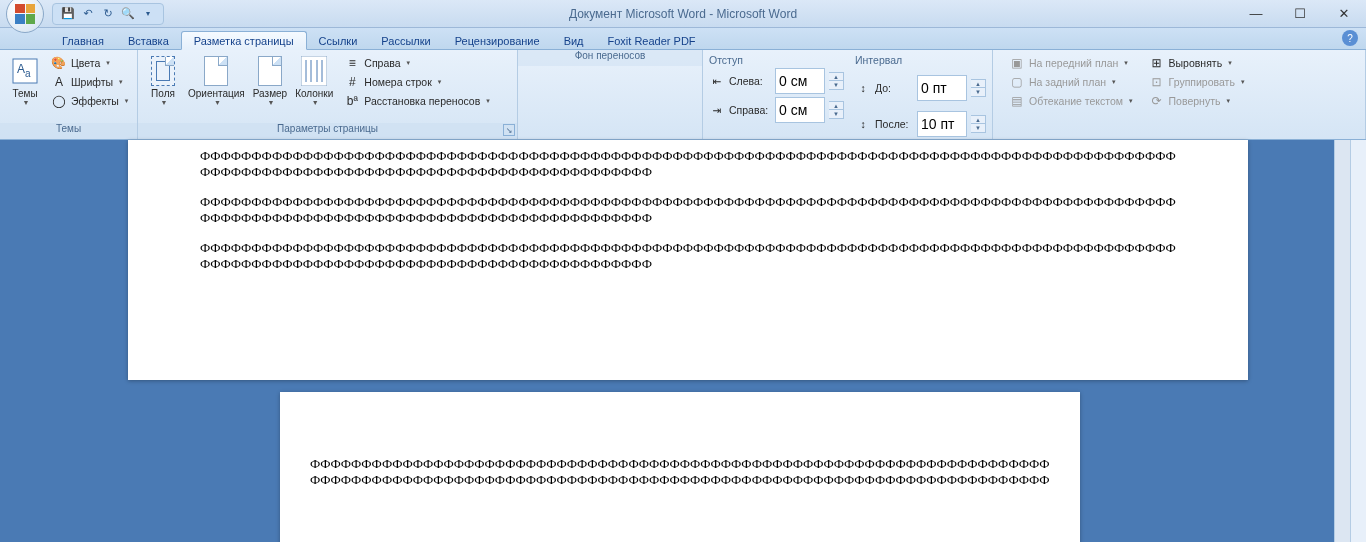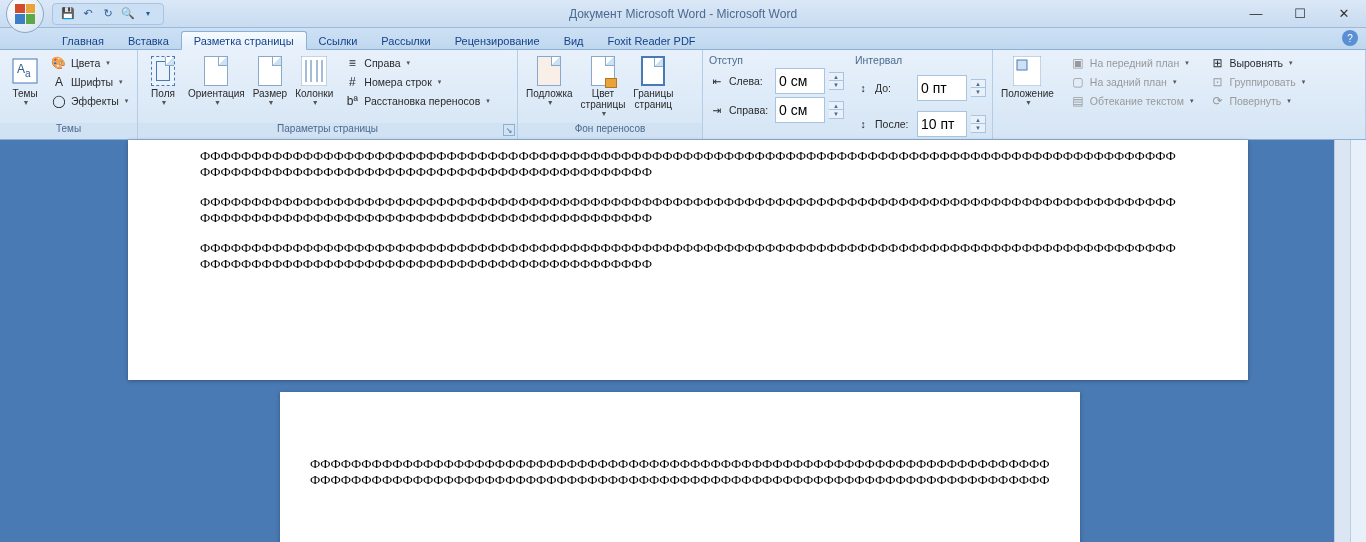--- a/index.html
+++ b/index.html
@@ -192,46 +192,20 @@
             <span class="sico">bª</span>
             <span>Расстановка переносов</span>
             <span class="dd-arrow">▾</span>
           </div>
       </div>
     </div>
     <div class="group-label"><span>Параметры страницы</span><span class="dlg">↘</span></div>
   </div>
 
   <div class="group" style="width:185px;">
-    <div class="group-body">
-      <div class="big-btn">
-          <div class="ico">
-            <div class="pg" style="background:#f8f0e8;"></div>
-          </div>
-          <div class="lbl">Подложка</div>
-          <span class="dd-arrow">▼</span>
-        </div>
-      <div class="big-btn">
-          <div class="ico">
-            <div class="pg">
-              <div style="position:absolute;bottom:-3px;right:-3px;width:12px;height:10px;background:#e8a43a;border:1px solid #b07820;"></div>
-            </div>
-          </div>
-          <div class="lbl" style="white-space:pre-line;">Цвет
-страницы</div>
-          <span class="dd-arrow">▼</span>
-        </div>
-      <div class="big-btn">
-          <div class="ico">
-            <div class="pg" style="border:2px solid #4a7ab4;"></div>
-          </div>
-          <div class="lbl" style="white-space:pre-line;">Границы
-страниц</div>
-        </div>
-    </div>
     <div class="group-label">Фон переносов</div>
   </div>
 
   <div class="group" style="width:290px;">
     <div class="group-body" style="flex-direction:row;">
       <div style="display:flex; flex-direction:column; gap:1px;justify-content:flex-end;">
         <div class="heading">Отступ</div>
         <div class="spin-row">
           <span class="sico">⇤</span>
           <span style="width:42px;">Слева:</span>
@@ -272,30 +246,20 @@
               <div>▼</div>
             </div>
         </div>
       </div>
     </div>
     <div class="group-label"><span>Абзац</span><span class="dlg">↘</span></div>
   </div>
 
   <div class="group" style="flex:1;">
     <div class="group-body">
-      <div class="big-btn">
-          <div class="ico">
-            <svg width="28" height="30">
-              <rect x="0" y="0" width="28" height="30" fill="#fff" stroke="#8aa8c8"></rect>
-              <rect x="4" y="4" width="10" height="10" fill="#cde1f5" stroke="#4a7ab4"></rect>
-            </svg>
-          </div>
-          <div class="lbl">Положение</div>
-          <span class="dd-arrow">▼</span>
-        </div>
       <div class="vsep"></div>
       <div class="small-row">
         <div class="small-btn disabled">
             <span class="sico">▣</span>
             <span>На передний план</span>
             <span class="dd-arrow">▾</span>
           </div>
         <div class="small-btn disabled">
             <span class="sico">▢</span>
             <span>На задний план</span>

